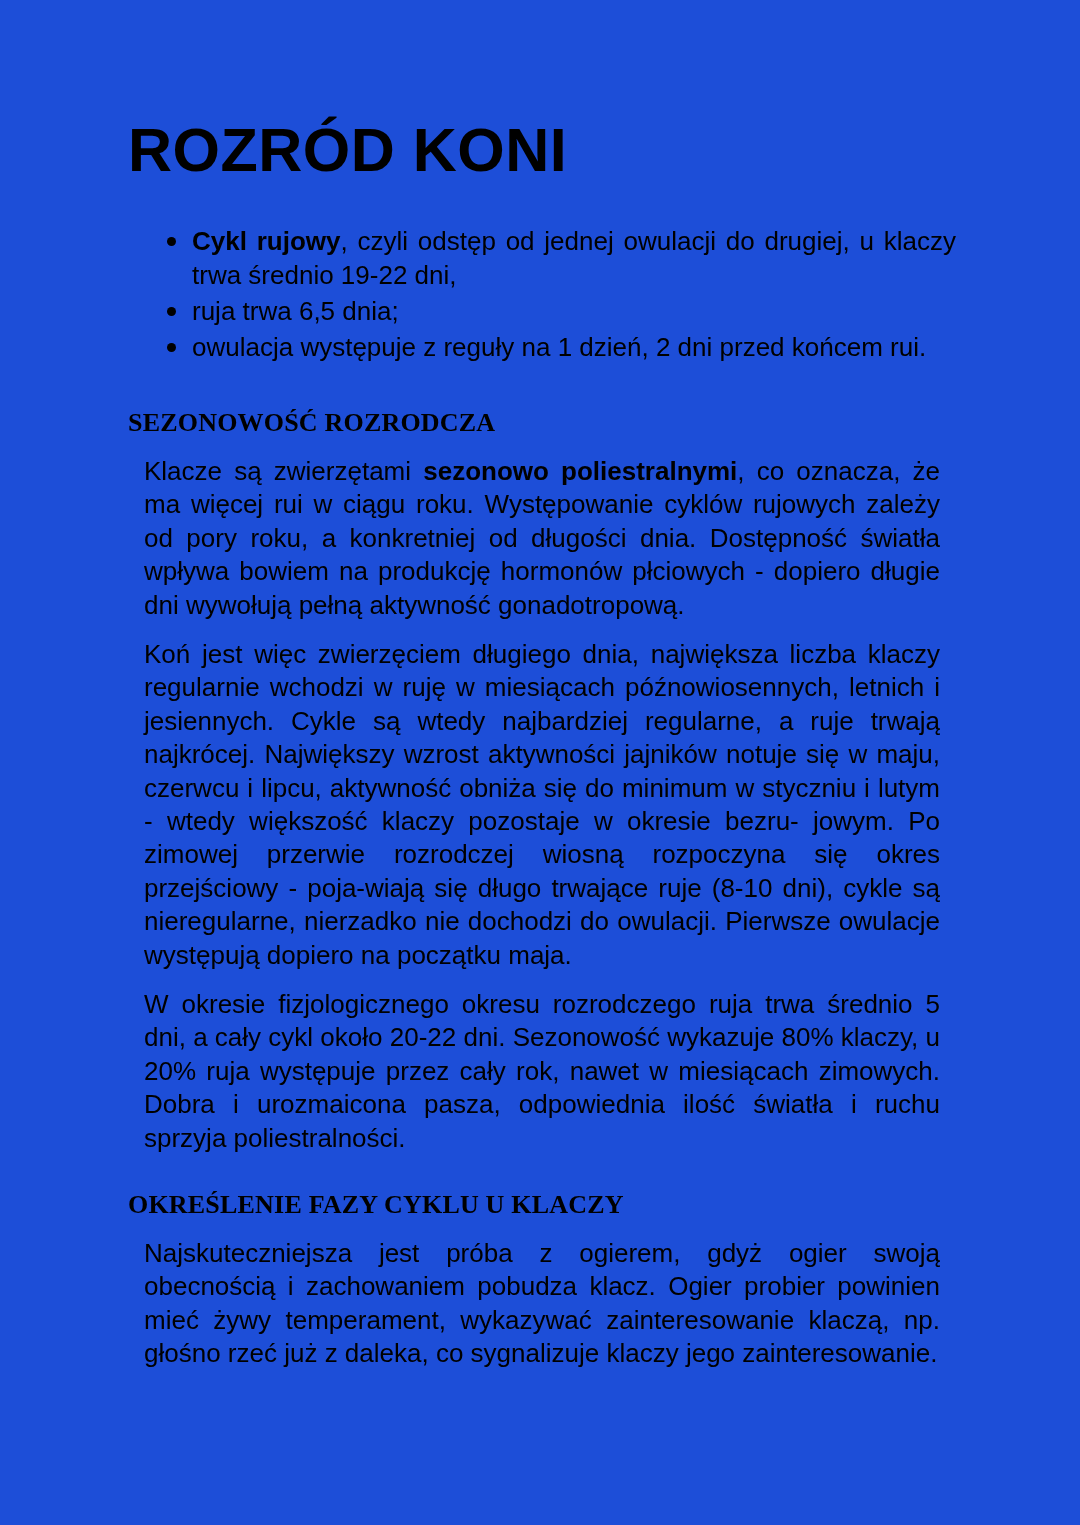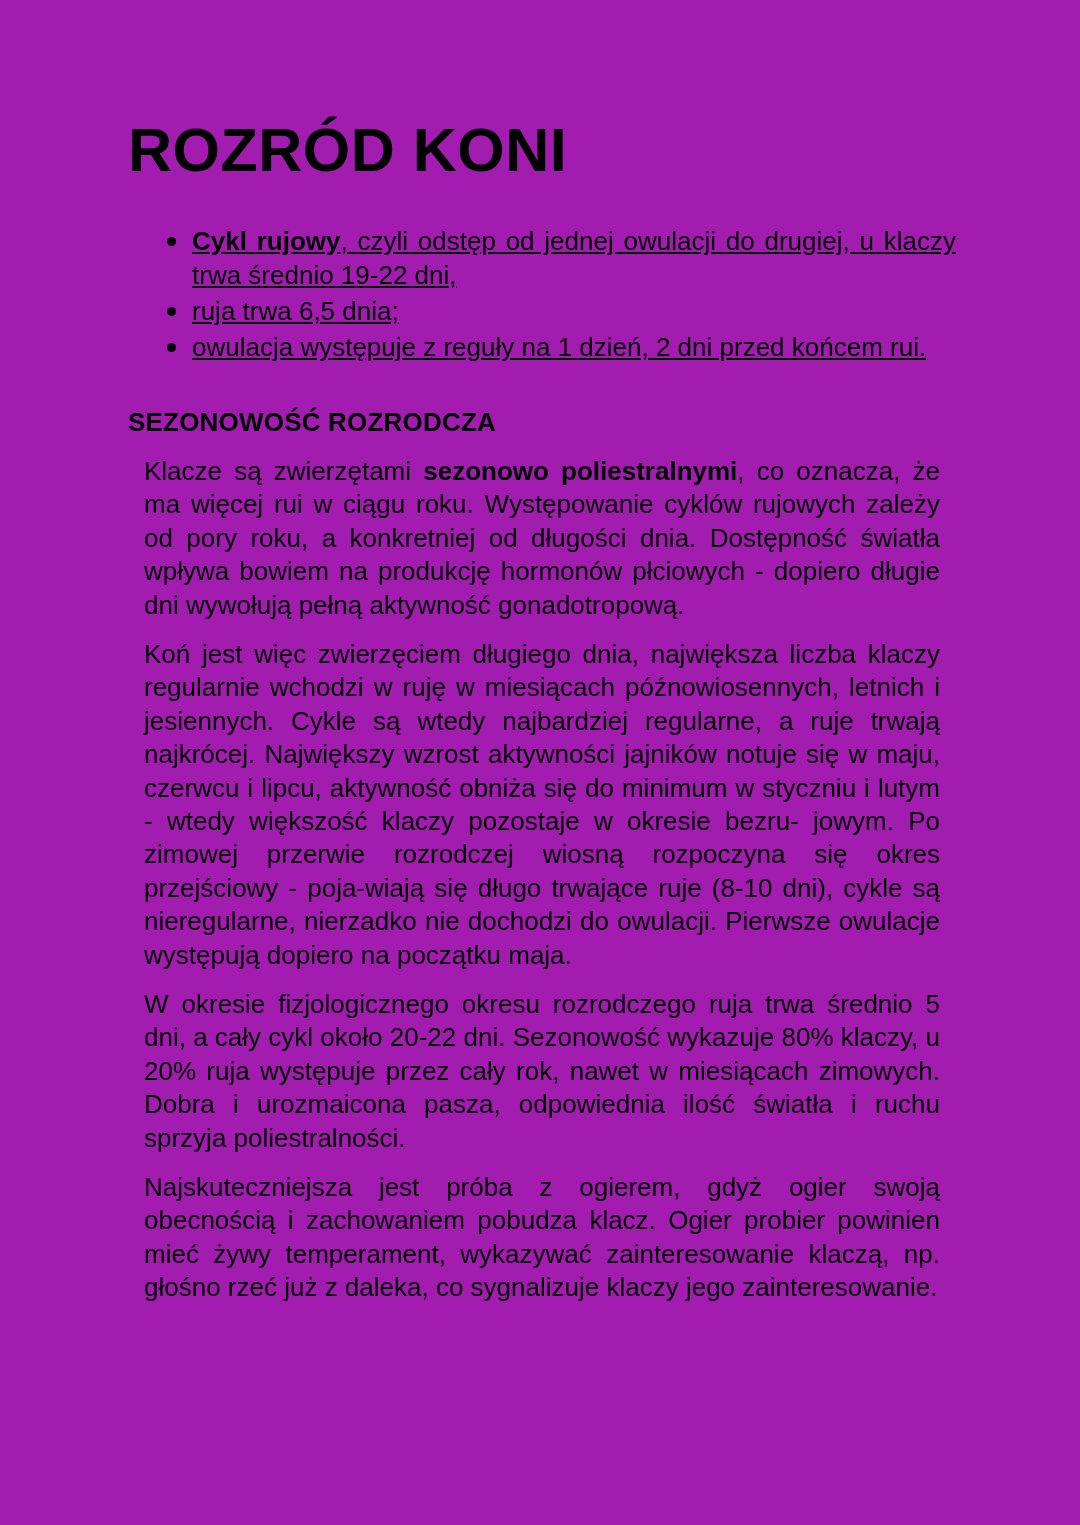--- a/index.html
+++ b/index.html
@@ -11,21 +11,21 @@
     width: 1080px;
     height: 1525px;
     font-family: "Liberation Sans", sans-serif;
     color: #000000;
     -webkit-font-smoothing: antialiased;
   }
   .page {
     position: relative;
     width: 1080px;
     height: 1525px;
-    background: #a21caf;
+    background: #1d4ed8;
     box-sizing: border-box;
     padding: 0;
     overflow: hidden;
   }
   .content {
     position: absolute;
     left: 128px;
     top: 118px;
     width: 828px;
   }
@@ -47,21 +47,20 @@
     padding: 0;
   }
   .bullet-item {
     position: relative;
     padding-left: 64px;
     font-size: 26px;
     line-height: 34px;
     text-align: justify;
     text-justify: inter-word;
     margin-bottom: 2px;
-    text-decoration: underline;
   }
   .bullet-item:last-child {
     margin-bottom: 16px;
   }
   .bullet-dot {
     position: absolute;
     left: 39px;
     top: 13px;
     width: 9px;
     height: 9px;
@@ -69,20 +68,21 @@
     background: #000000;
   }
 
   
   .section-heading {
     font-size: 26px;
     font-weight: bold;
     line-height: 33px;
     letter-spacing: 0.2px;
     margin: 0 0 3px 0;
+    font-family: Liberation Serif, serif;
   }
 
   
   .para {
     font-size: 26px;
     line-height: 33.4px;
     text-align: justify;
     text-justify: inter-word;
     margin: 16px;
     hyphens: none;
@@ -124,17 +124,18 @@
     </ul>
 
     <h2 class="section-heading">SEZONOWOŚĆ ROZRODCZA</h2>
 
     <p class="para"><span>Klacze są zwierzętami </span><strong>sezonowo poliestralnymi</strong><span>, co oznacza, że ma więcej rui w ciągu roku. Występowanie cyklów rujowych zależy od pory roku, a konkretniej od długości dnia. Dostępność światła wpływa bowiem na produkcję hormonów płciowych - dopiero długie dni wywołują pełną aktywność gonadotropową.</span></p>
 
     <p class="para"><span>Koń jest więc zwierzęciem długiego dnia, największa liczba klaczy regularnie wchodzi w ruję w miesiącach późnowiosennych, letnich i jesiennych. Cykle są wtedy najbardziej regularne, a ruje trwają najkrócej. Największy wzrost aktywności jajników notuje się w maju, czerwcu i lipcu, aktywność obniża się do minimum w styczniu i lutym - wtedy większość klaczy pozostaje w okresie bezru- jowym. Po zimowej przerwie rozrodczej wiosną rozpoczyna się okres przejściowy - poja-wiają się długo trwające ruje (8-10 dni), cykle są nieregularne, nierzadko nie dochodzi do owulacji. Pierwsze owulacje występują dopiero na początku maja.</span></p>
 
     <p class="para para-gap"><span>W okresie fizjologicznego okresu rozrodczego ruja trwa średnio 5 dni, a cały cykl około 20-22 dni. Sezonowość wykazuje 80% klaczy, u 20% ruja występuje przez cały rok, nawet w miesiącach zimowych. Dobra i urozmaicona pasza, odpowiednia ilość światła i ruchu sprzyja poliestralności.</span></p>
 
+    <h2 class="section-heading block-gap">OKREŚLENIE FAZY CYKLU U KLACZY</h2>
 
     <p class="para"><span>Najskuteczniejsza jest próba z ogierem, gdyż ogier swoją obecnością i zachowaniem pobudza klacz. Ogier probier powinien mieć żywy temperament, wykazywać zainteresowanie klaczą, np. głośno rzeć już z daleka, co sygnalizuje klaczy jego zainteresowanie.</span></p>
 
   </div>
 </div>
 
 </body></html>

